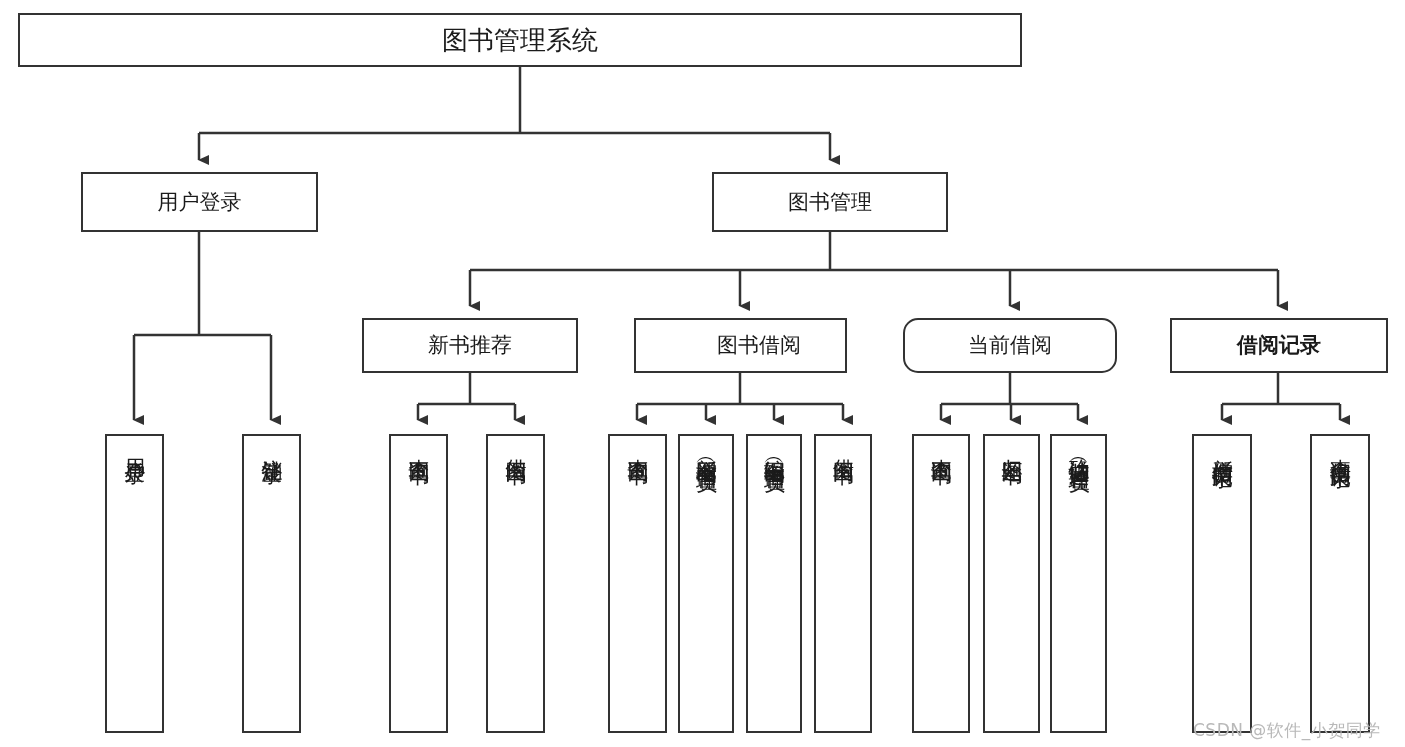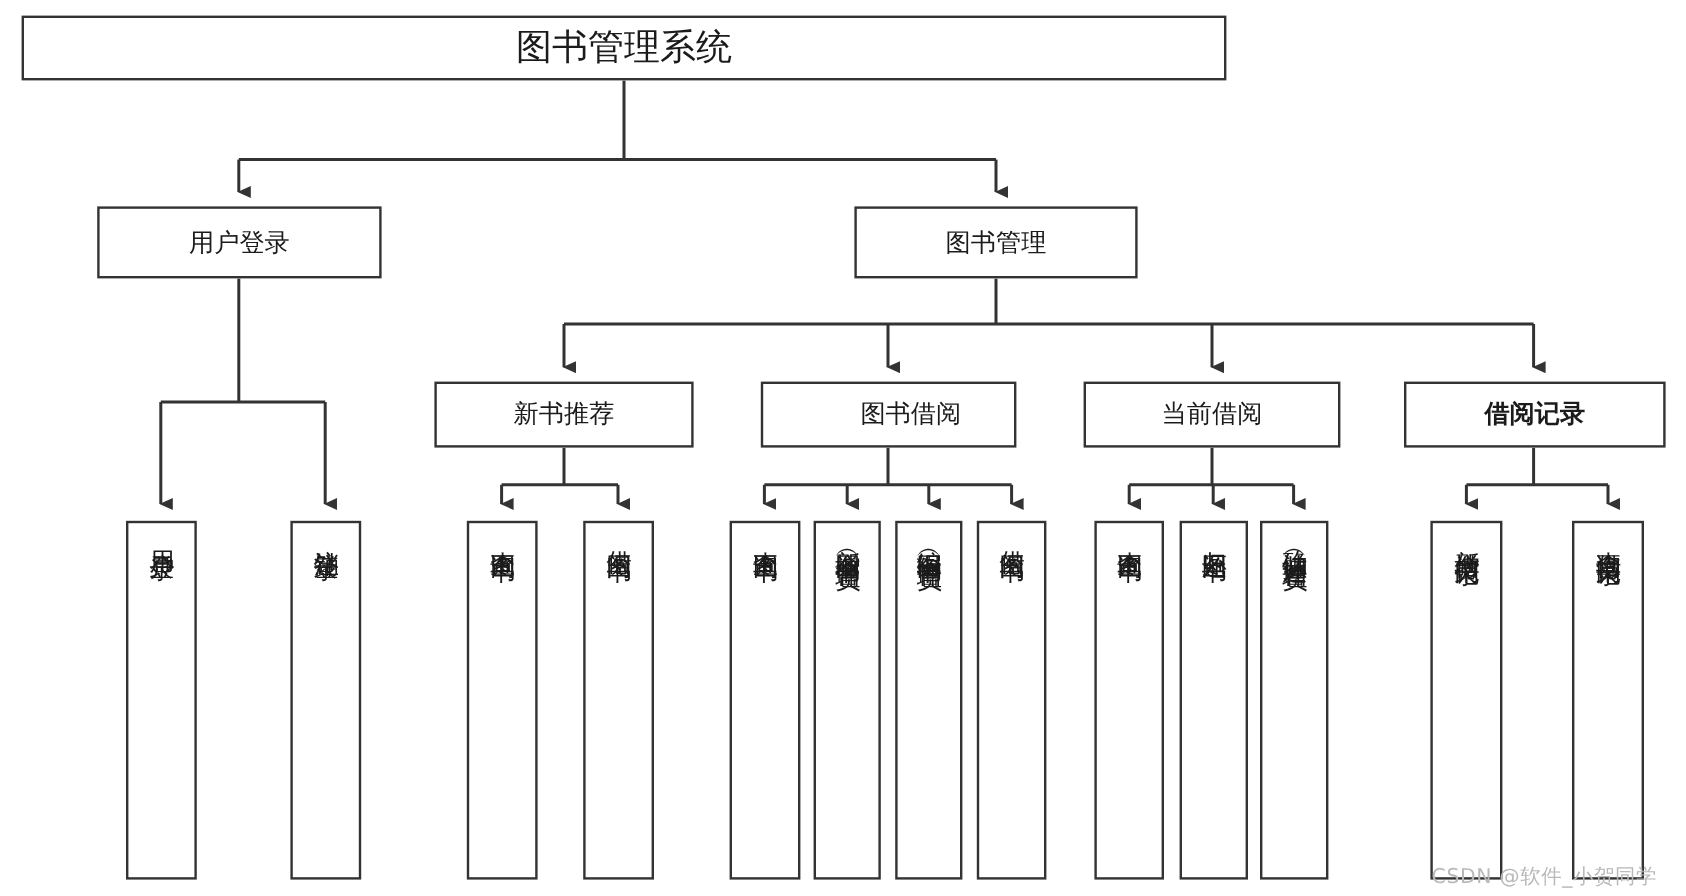--- a/index.html
+++ b/index.html
@@ -38,21 +38,21 @@
   .node .label {
     display: block;
     text-align: center;
     line-height: 1.18;
     white-space: nowrap;
   }
   .node.horizontal .label {
     font-size: 21px;
   }
   .node.root .label {
-    font-size: 30px;
+    font-size: 26px;
   }
   .node.vertical {
     align-items: flex-start;
     padding-top: 6px;
   }
   .node.vertical .label {
     writing-mode: vertical-rl;
     text-orientation: upright;
     font-size: 21px;
     letter-spacing: 2px;
@@ -132,21 +132,21 @@
   <div class="node horizontal" style="left:712px; top:172px; width:236px; height:60px;">
     <span class="label">图书管理</span>
   </div>
 
   <div class="node horizontal" style="left:362px; top:318px; width:216px; height:55px;">
     <span class="label">新书推荐</span>
   </div>
   <div class="node horizontal" style="left:634px; top:318px; width:213px; height:55px;padding-left:37px;">
     <span class="label">图书借阅</span>
   </div>
-  <div class="node horizontal" style="left:903px; top:318px; width:214px; height:55px;">
+  <div class="node horizontal" style="left:903px; top:318px; width:214px; height:55px;border-radius:15px;">
     <span class="label">当前借阅</span>
   </div>
   <div class="node horizontal" style="left:1170px; top:318px; width:218px; height:55px;font-weight:bold;">
     <span class="label">借阅记录</span>
   </div>
 
   <div class="node vertical" style="left:105px; top:434px; width:59px; height:299px;">
     <span class="label">用户登录</span>
   </div>
   <div class="node vertical" style="left:242px; top:434px; width:59px; height:299px;">

